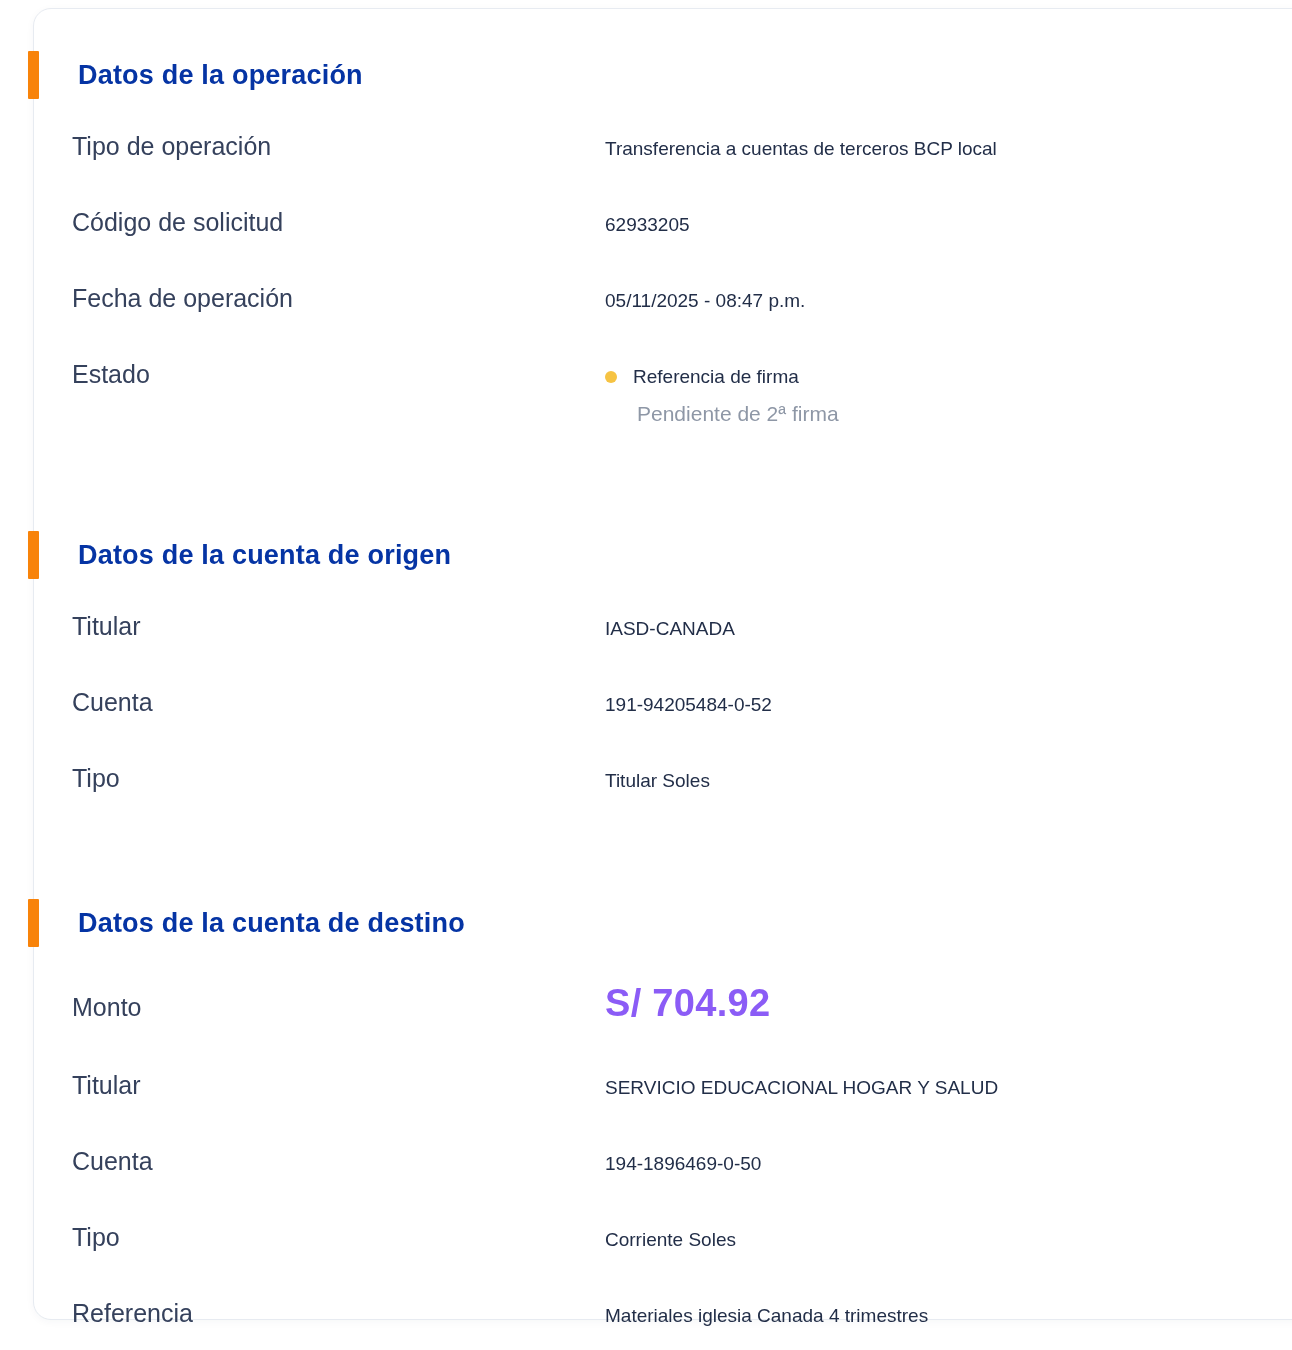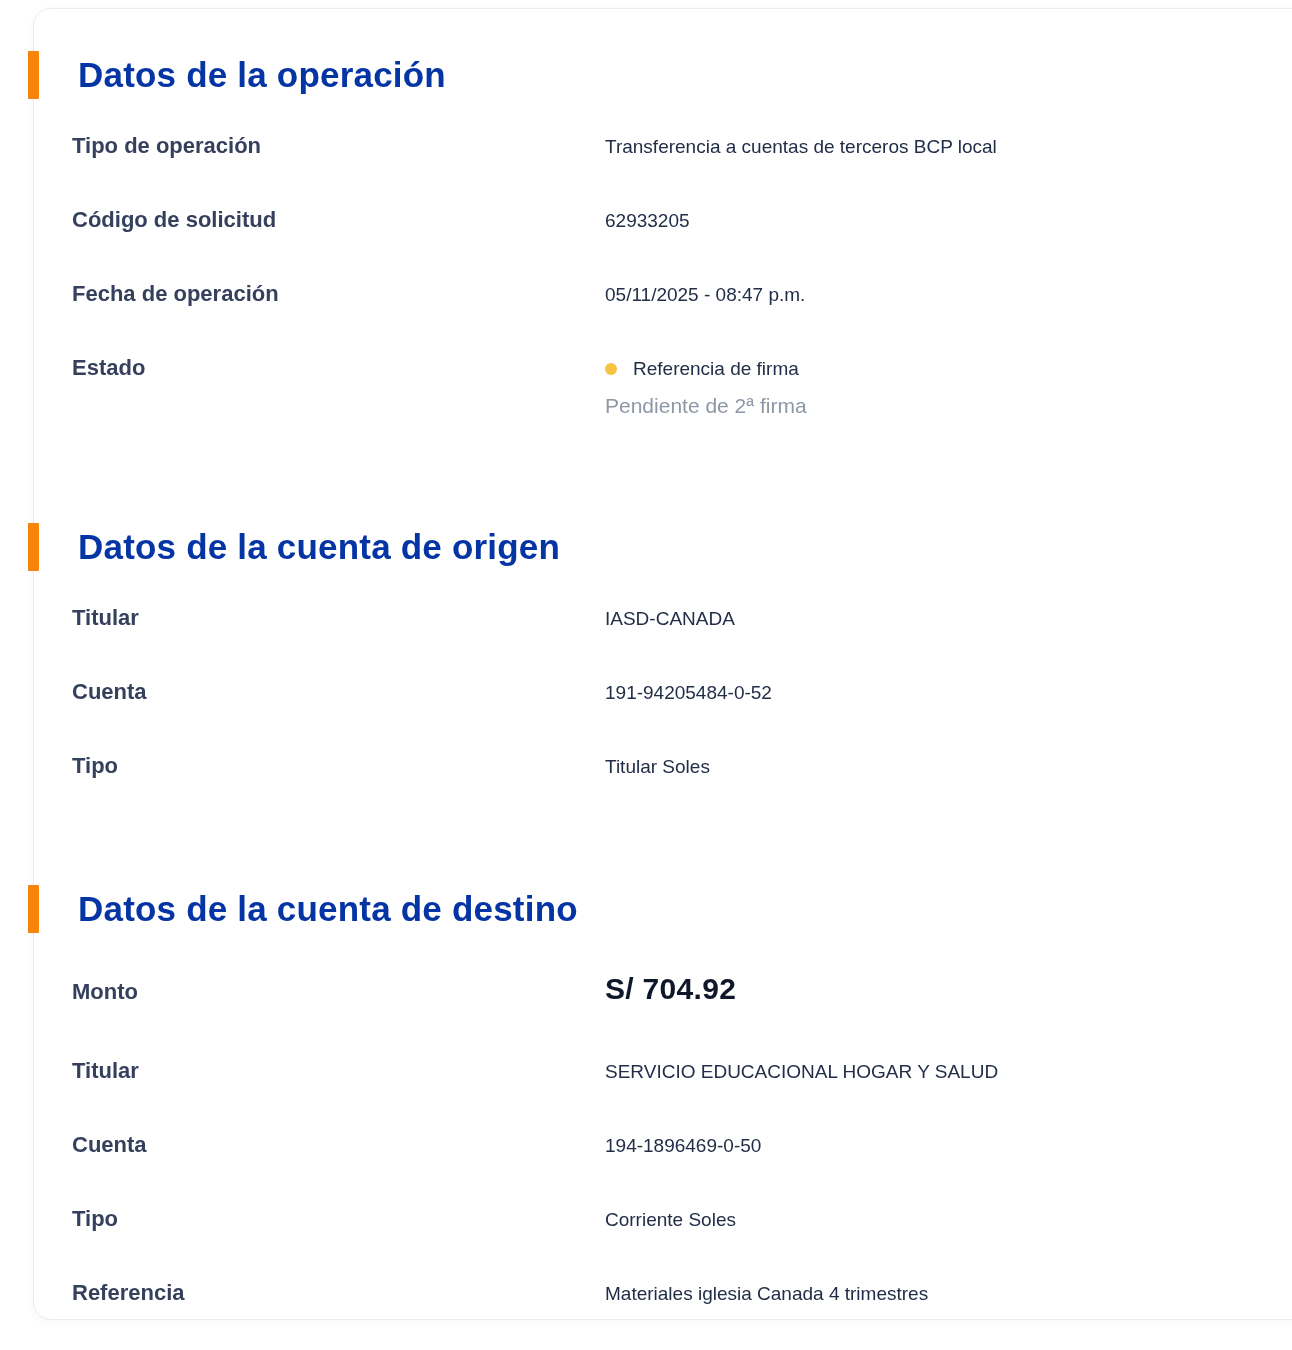--- a/index.html
+++ b/index.html
@@ -37,52 +37,52 @@
     position: absolute;
     left: -44px;
     top: 0;
     width: 11px;
     height: 48px;
     background: #f8830a;
     border-radius: 1px;
   }
   .section-title {
     margin: 0 0 0 6px;
-    font-size: 35px;
+    font-size: 27px;
     font-weight: 700;
     color: #0534a4;
     letter-spacing: 0.2px;
   }
   .rows {
     margin-top: 33px;
     display: flex;
     flex-direction: column;
     gap: 45px;
   }
   .row {
     display: grid;
     grid-template-columns: 533px 1fr;
     align-items: baseline;
   }
   .label {
-    font-size: 22px;
-    font-weight: 700;
+    font-size: 25px;
+    font-weight: 400;
     color: #35415c;
     line-height: 28px;
   }
   .value {
     font-size: 19px;
     font-weight: 400;
     color: #222e48;
     line-height: 28px;
   }
   .value-amount {
-    font-size: 30px;
+    font-size: 38px;
     font-weight: 700;
-    color: #0f172a;
+    color: #8b5cf6;
     line-height: 46px;
     letter-spacing: 0.3px;
   }
   .status-line {
     display: flex;
     align-items: center;
     gap: 16px;
   }
   .status-dot {
     width: 12px;
@@ -90,20 +90,21 @@
     border-radius: 50%;
     background: #f6c343;
     flex: 0 0 auto;
   }
   .status-subtext {
     margin-top: 10px;
     font-size: 21px;
     font-weight: 400;
     color: #8e97a6;
     line-height: 26px;
+    margin-left: 32px;
   }
 </style>
 </head>
 <body>
 
 <div class="card">
 
   <div class="section">
     <div class="section-header">
       <span class="accent-bar"></span>

